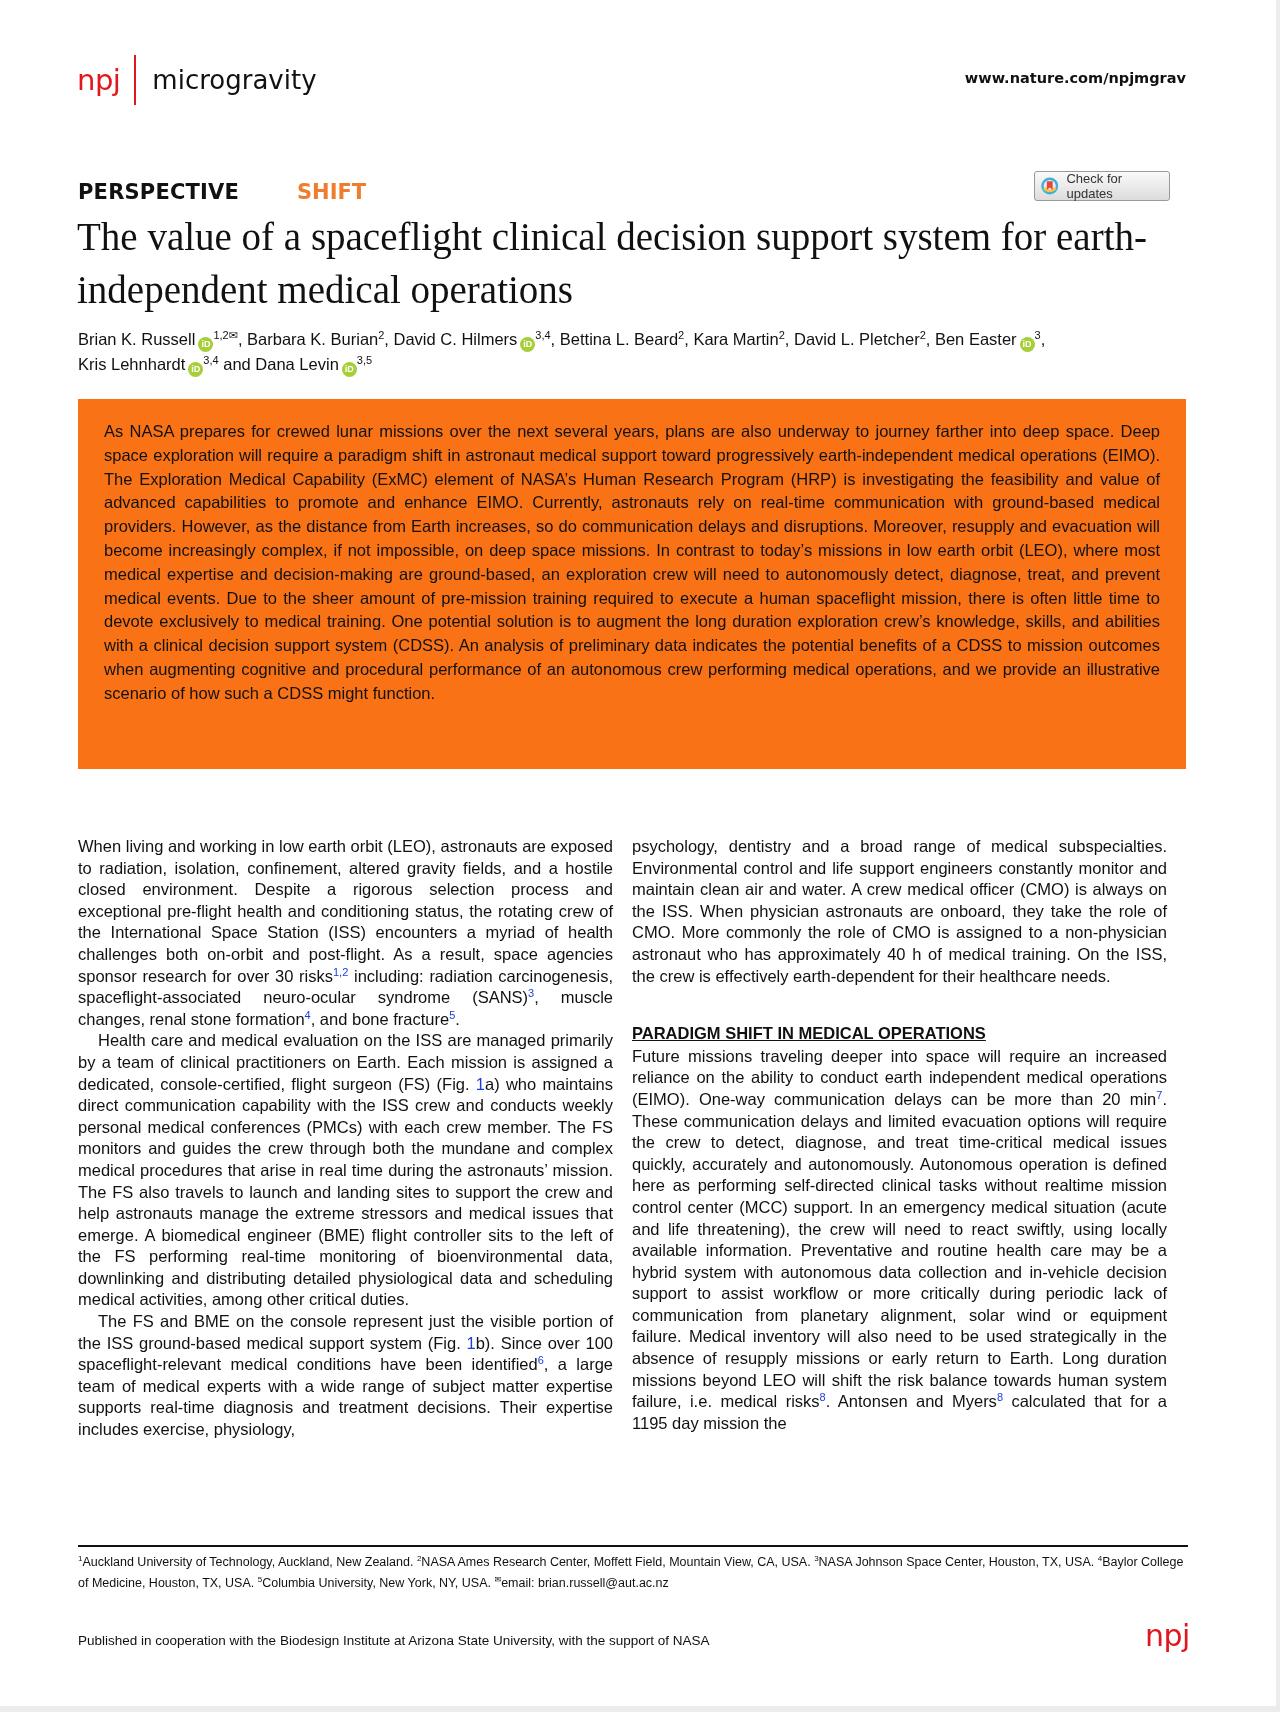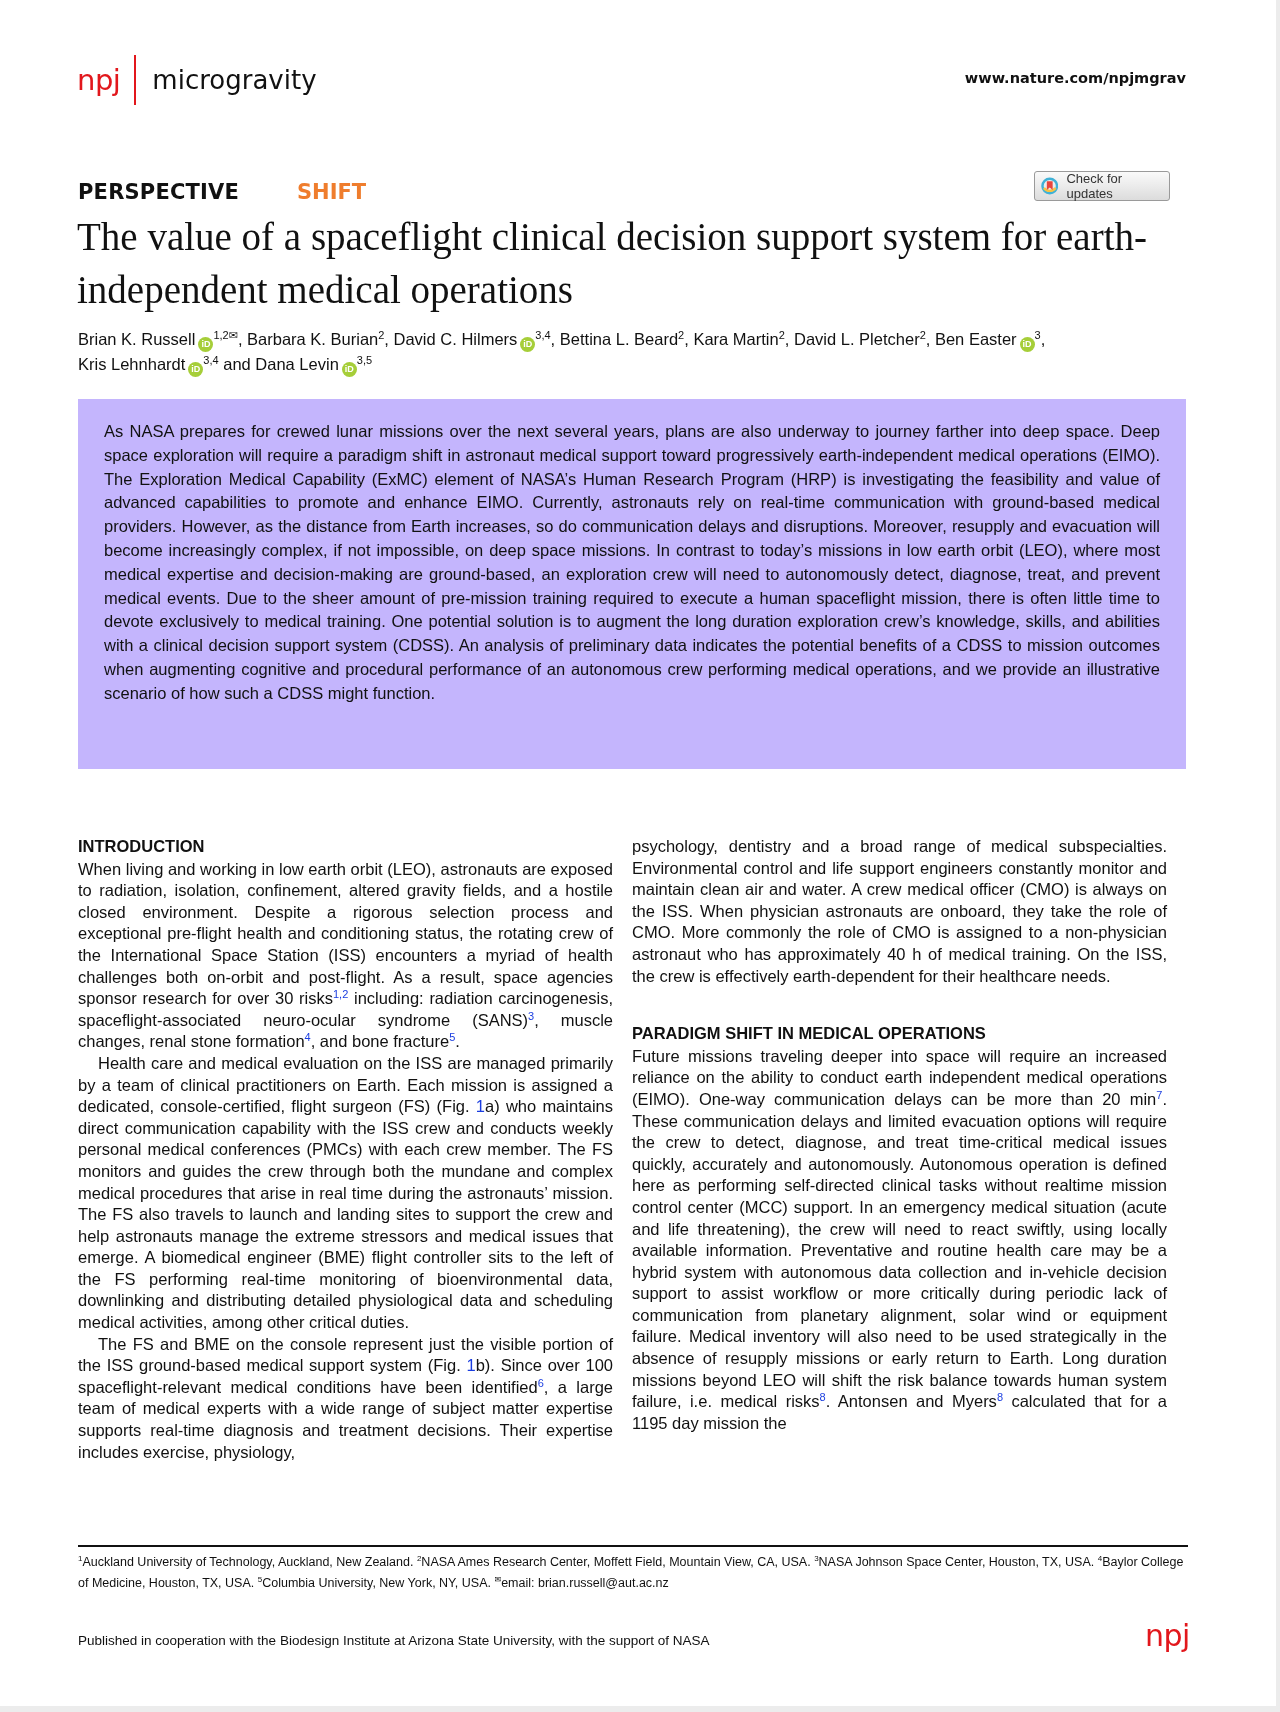--- a/index.html
+++ b/index.html
@@ -11,21 +11,21 @@
   .journal { font-family:"DejaVu Sans", sans-serif; font-size:26px; color:#111; }
   .site-url { position:absolute; right:90px; top:70px; font-family:"DejaVu Sans", sans-serif; font-weight:bold; font-size:14.5px; color:#111; }
   .check-btn { position:absolute; left:1034px; top:171px; width:136px; height:30px; border:1px solid #9a9a9a; border-radius:3px; background:linear-gradient(#fafafa,#dcdcdc); box-sizing:border-box; display:flex; align-items:center; font-size:13px; color:#333; cursor:pointer; }
   .check-btn .ico { width:18px; height:18px; margin:0 8px 0 6px; }
   .ptype { position:absolute; left:78px; top:180px; font-family:"DejaVu Sans", sans-serif; font-weight:bold; font-size:21px; letter-spacing:0.2px; }
   .open { position:absolute; left:297px; top:180px; font-family:"DejaVu Sans", sans-serif; font-weight:bold; font-size:21px; color:#ef7d2d; }
   .title { position:absolute; left:77px; top:210px; width:1120px; font-family:"Liberation Serif", serif; font-size:39px; line-height:53px; color:#111; }
   .authors { position:absolute; left:78px; top:327px; width:1120px; font-size:16.5px; line-height:24px; }
   .orcid { display:inline-block; width:15px; height:15px; border-radius:50%; background:#a6ce39; color:#fff; font-size:9px; font-weight:bold; text-align:center; line-height:15px; vertical-align:-2px; margin-left:3px; }
   sup { font-size:11px; line-height:0; }
-  .abstract { position:absolute; left:78px; top:399px; width:1108px; height:370px; background:#c4b5fd; box-sizing:border-box; padding:21px 26px 0 26px; }
+  .abstract { position:absolute; left:78px; top:399px; width:1108px; height:370px; background:#f97316; box-sizing:border-box; padding:21px 26px 0 26px; }
   .abstract p { margin:0; font-size:16.5px; line-height:23.8px; text-align:justify; }
   .citation { margin-top:8px !important; }
   .col { position:absolute; top:836px; width:535px; font-size:16.5px; line-height:21.6px; text-align:justify; }
   .col.left { left:78px; }
   .col.right { left:632px; }
   .col h2 { font-size:16.5px; font-weight:bold; margin:0 0 1px 0; text-align:left; }
   .col p { margin:0; }
   .col p.indent { text-indent:20px; }
   .ref { color:#1a3de0; }
   .fn-rule { position:absolute; left:78px; top:1545px; width:1110px; height:2px; background:#111; }
@@ -62,29 +62,28 @@
 
   <h1 class="title" style="margin:0;font-weight:normal;">The value of a spaceflight clinical decision support system for earth-independent medical operations</h1>
 
   <div class="authors" id="authors"><span>Brian K. Russell</span><span class="orcid">iD</span><sup>1,2✉</sup>, <span>Barbara K. Burian</span><sup>2</sup>, <span>David C. Hilmers</span><span class="orcid">iD</span><sup>3,4</sup>, <span>Bettina L. Beard</span><sup>2</sup>, <span>Kara Martin</span><sup>2</sup>, <span>David L. Pletcher</span><sup>2</sup>, <span>Ben Easter</span><span class="orcid">iD</span><sup>3</sup>, <br><span>Kris Lehnhardt</span><span class="orcid">iD</span><sup>3,4</sup> and <span>Dana Levin</span><span class="orcid">iD</span><sup>3,5</sup></div>
 
   <div class="abstract">
     <p>As NASA prepares for crewed lunar missions over the next several years, plans are also underway to journey farther into deep space. Deep space exploration will require a paradigm shift in astronaut medical support toward progressively earth-independent medical operations (EIMO). The Exploration Medical Capability (ExMC) element of NASA’s Human Research Program (HRP) is investigating the feasibility and value of advanced capabilities to promote and enhance EIMO. Currently, astronauts rely on real-time communication with ground-based medical providers. However, as the distance from Earth increases, so do communication delays and disruptions. Moreover, resupply and evacuation will become increasingly complex, if not impossible, on deep space missions. In contrast to today’s missions in low earth orbit (LEO), where most medical expertise and decision-making are ground-based, an exploration crew will need to autonomously detect, diagnose, treat, and prevent medical events. Due to the sheer amount of pre-mission training required to execute a human spaceflight mission, there is often little time to devote exclusively to medical training. One potential solution is to augment the long duration exploration crew’s knowledge, skills, and abilities with a clinical decision support system (CDSS). An analysis of preliminary data indicates the potential benefits of a CDSS to mission outcomes when augmenting cognitive and procedural performance of an autonomous crew performing medical operations, and we provide an illustrative scenario of how such a CDSS might function.</p>
   </div>
 
   <div class="col left">
-    <h2>INTRODUCTION</h2>
     <p>When living and working in low earth orbit (LEO), astronauts are exposed to radiation, isolation, confinement, altered gravity fields, and a hostile closed environment. Despite a rigorous selection process and exceptional pre-flight health and conditioning status, the rotating crew of the International Space Station (ISS) encounters a myriad of health challenges both on-orbit and post-flight. As a result, space agencies sponsor research for over 30 risks<sup class="ref">1,2</sup> including: radiation carcinogenesis, spaceflight-associated neuro-ocular syndrome (SANS)<sup class="ref">3</sup>, muscle changes, renal stone formation<sup class="ref">4</sup>, and bone fracture<sup class="ref">5</sup>.</p>
     <p class="indent">Health care and medical evaluation on the ISS are managed primarily by a team of clinical practitioners on Earth. Each mission is assigned a dedicated, console-certified, flight surgeon (FS) (Fig. <span class="ref">1</span>a) who maintains direct communication capability with the ISS crew and conducts weekly personal medical conferences (PMCs) with each crew member. The FS monitors and guides the crew through both the mundane and complex medical procedures that arise in real time during the astronauts’ mission. The FS also travels to launch and landing sites to support the crew and help astronauts manage the extreme stressors and medical issues that emerge. A biomedical engineer (BME) flight controller sits to the left of the FS performing real-time monitoring of bioenvironmental data, downlinking and distributing detailed physiological data and scheduling medical activities, among other critical duties.</p>
     <p class="indent">The FS and BME on the console represent just the visible portion of the ISS ground-based medical support system (Fig. <span class="ref">1</span>b). Since over 100 spaceflight-relevant medical conditions have been identified<sup class="ref">6</sup>, a large team of medical experts with a wide range of subject matter expertise supports real-time diagnosis and treatment decisions. Their expertise includes exercise, physiology,</p>
   </div>
 
   <div class="col right">
     <p>psychology, dentistry and a broad range of medical subspecialties. Environmental control and life support engineers constantly monitor and maintain clean air and water. A crew medical officer (CMO) is always on the ISS. When physician astronauts are onboard, they take the role of CMO. More commonly the role of CMO is assigned to a non-physician astronaut who has approximately 40 h of medical training. On the ISS, the crew is effectively earth-dependent for their healthcare needs.</p>
-    <h2 style="margin-top:36px;">PARADIGM SHIFT IN MEDICAL OPERATIONS</h2>
+    <h2 style="margin-top:36px;text-decoration:underline;">PARADIGM SHIFT IN MEDICAL OPERATIONS</h2>
     <p>Future missions traveling deeper into space will require an increased reliance on the ability to conduct earth independent medical operations (EIMO). One-way communication delays can be more than 20 min<sup class="ref">7</sup>. These communication delays and limited evacuation options will require the crew to detect, diagnose, and treat time-critical medical issues quickly, accurately and autonomously. Autonomous operation is defined here as performing self-directed clinical tasks without realtime mission control center (MCC) support. In an emergency medical situation (acute and life threatening), the crew will need to react swiftly, using locally available information. Preventative and routine health care may be a hybrid system with autonomous data collection and in-vehicle decision support to assist workflow or more critically during periodic lack of communication from planetary alignment, solar wind or equipment failure. Medical inventory will also need to be used strategically in the absence of resupply missions or early return to Earth. Long duration missions beyond LEO will shift the risk balance towards human system failure, i.e. medical risks<sup class="ref">8</sup>. Antonsen and Myers<sup class="ref">8</sup> calculated that for a 1195 day mission the</p>
   </div>
 
   <div class="fn-rule"></div>
   <div class="footnote" id="affils"><sup>1</sup><span>Auckland University of Technology, Auckland, New Zealand. </span><sup>2</sup><span>NASA Ames Research Center, Moffett Field, Mountain View, CA, USA. </span><sup>3</sup><span>NASA Johnson Space Center, Houston, TX, USA. </span><sup>4</sup><span>Baylor College of Medicine, Houston, TX, USA. </span><sup>5</sup><span>Columbia University, New York, NY, USA. </span><sup>✉</sup><span>email: brian.russell@aut.ac.nz</span></div>
 
   <div class="published">Published in cooperation with the Biodesign Institute at Arizona State University, with the support of NASA</div>
   <div class="npj npj-foot">npj</div>
 </div>
 <div class="bottom-strip"></div>

